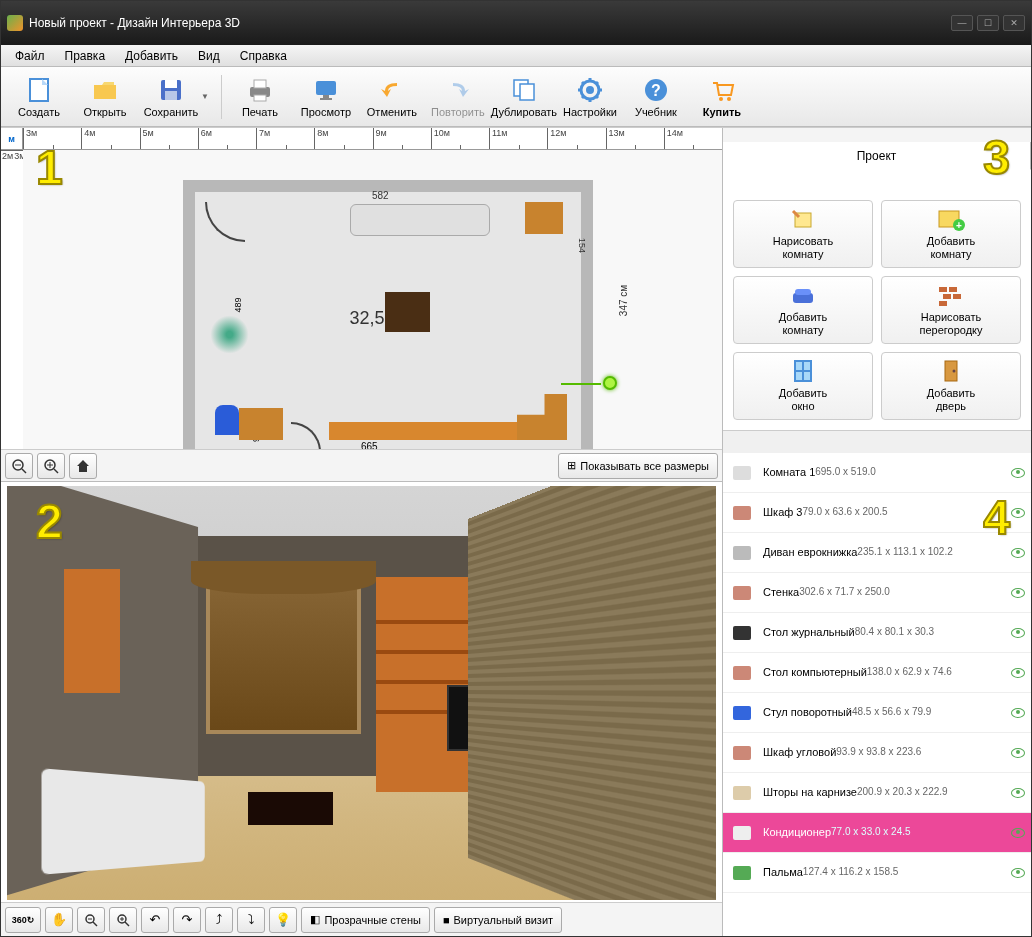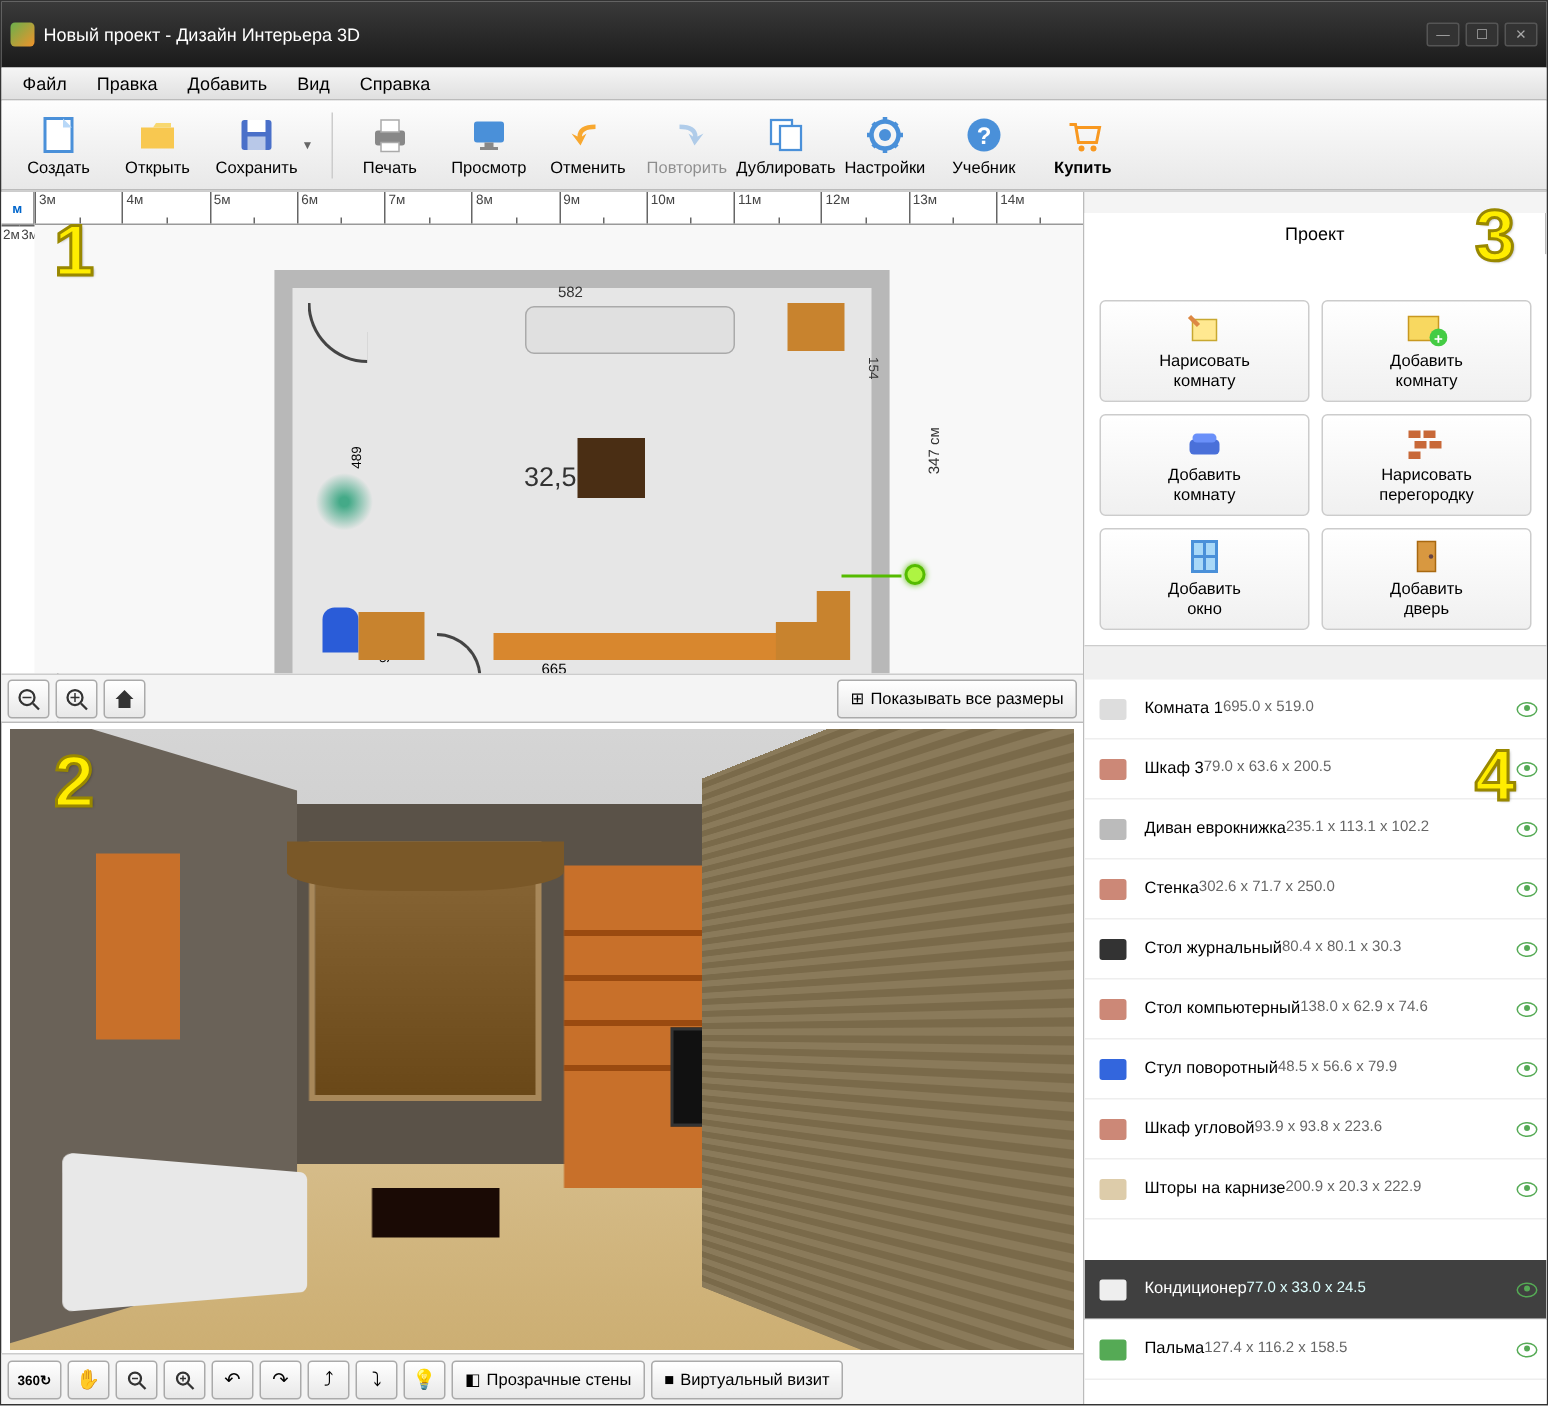--- a/index.html
+++ b/index.html
@@ -86,21 +86,21 @@
 .tab { flex: 1; display: flex; align-items: center; justify-content: center; font-size: 12px; border-right: 1px solid #bbb; cursor:pointer; background:linear-gradient(#f0f0f0,#d8d8d8);}
 .tab.active { background: #fff; border-bottom: 1px solid #fff; margin-bottom:-1px;}
 
 .actions { padding: 30px 10px 10px; display: grid; grid-template-columns: 1fr 1fr; gap: 8px; background:#fff;}
 .actionbtn { height: 68px; border: 1px solid #ccc; border-radius: 4px; background: linear-gradient(#fff,#f0f0f0); display: flex; flex-direction: column; align-items: center; justify-content: center; font-size: 11px; text-align: center; cursor:pointer; line-height:1.2;}
 .actionbtn .aicon { width: 28px; height: 26px; margin-bottom: 2px;}
 
 .scene-section { flex: 1; background: #fff; border-top: 1px solid #ccc; overflow-y: auto; position:relative;}
 .scene-header{height:22px;background:#f0f0f0;}
 .scene-item { height: 40px; display: flex; align-items: center; padding: 2px 6px; border-bottom: 1px solid #eee; cursor:pointer; gap:8px;}
-.scene-item.selected { background: #404040; color: #fff; margin-top: 27px; }
+.scene-item.selected { background: #ec4899; color: #fff; }
 .scene-item .sicon { width: 26px; height: 26px; flex-shrink:0;}
 .scene-item .sinfo { flex: 1; display: flex; font-size: 11px; line-height:1.3;}
 .scene-item .sname { font-weight: normal; }
 .scene-item .sdim { font-size: 10px; color: #666; }
 .scene-item.selected .sdim { color: #dff; }
 .scene-item .eye { width:14px;height:10px;border:1px solid #5a5;border-radius:50%;position:relative;}
 .scene-item .eye::after{content:"";position:absolute;top:1px;left:4px;width:4px;height:4px;background:#5a5;border-radius:50%;}
 
 .annotation { position: absolute; font-size: 48px; font-weight: bold; color: #ffed00; -webkit-text-stroke: 2px #998800; text-shadow: 1px 1px 2px rgba(0,0,0,0.4); z-index: 100; pointer-events:none;}
 .ann1 { top: 140px; left: 36px; }

